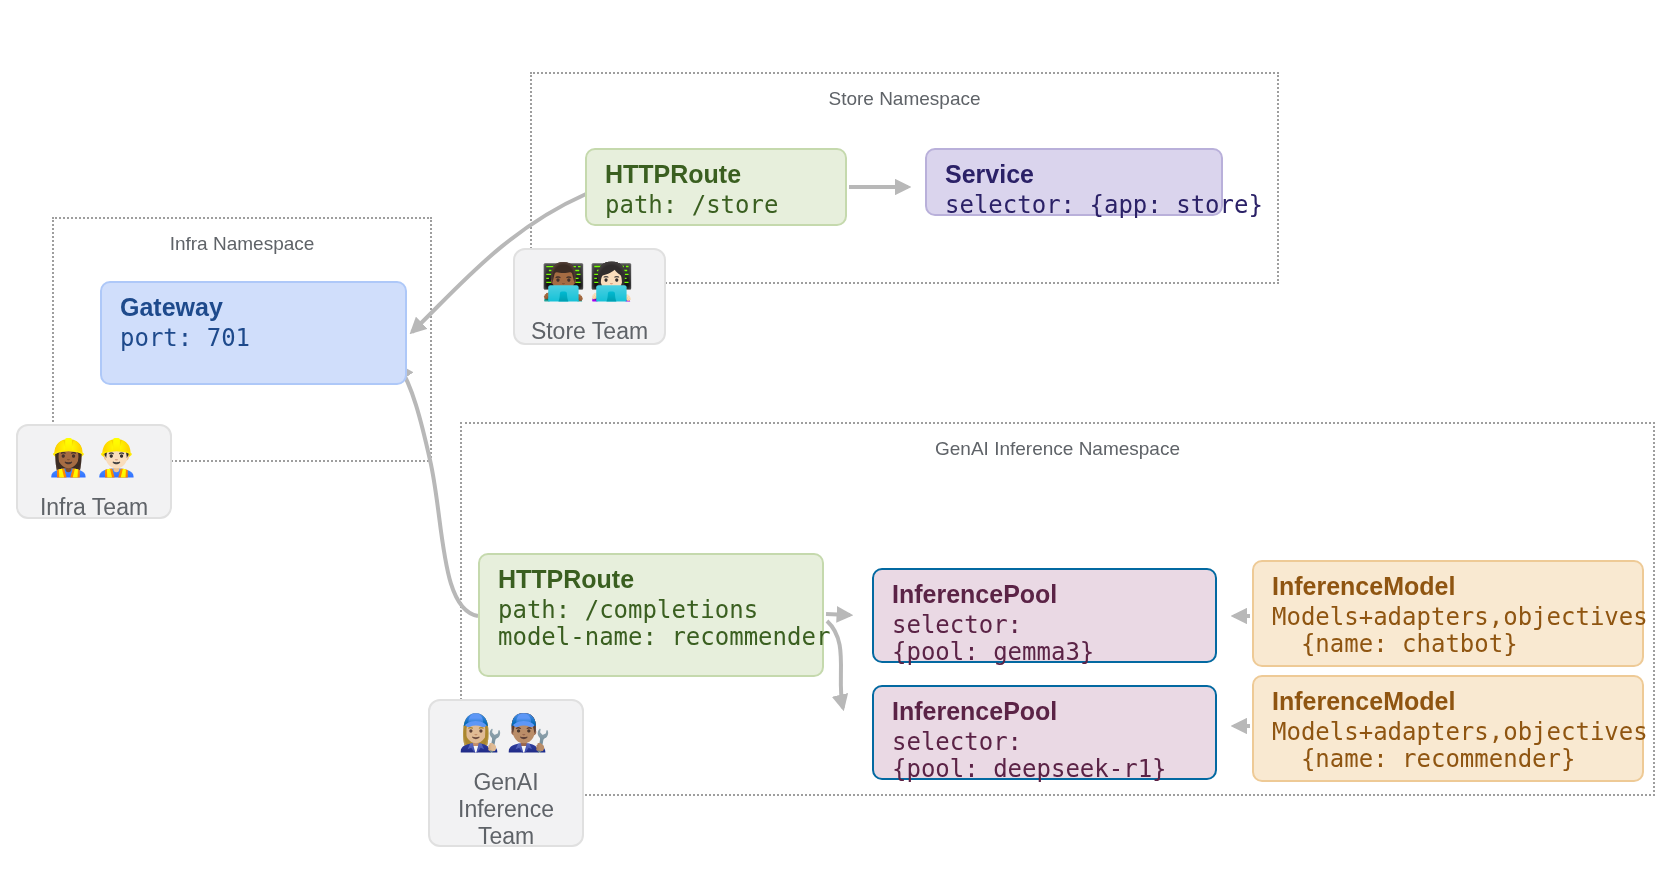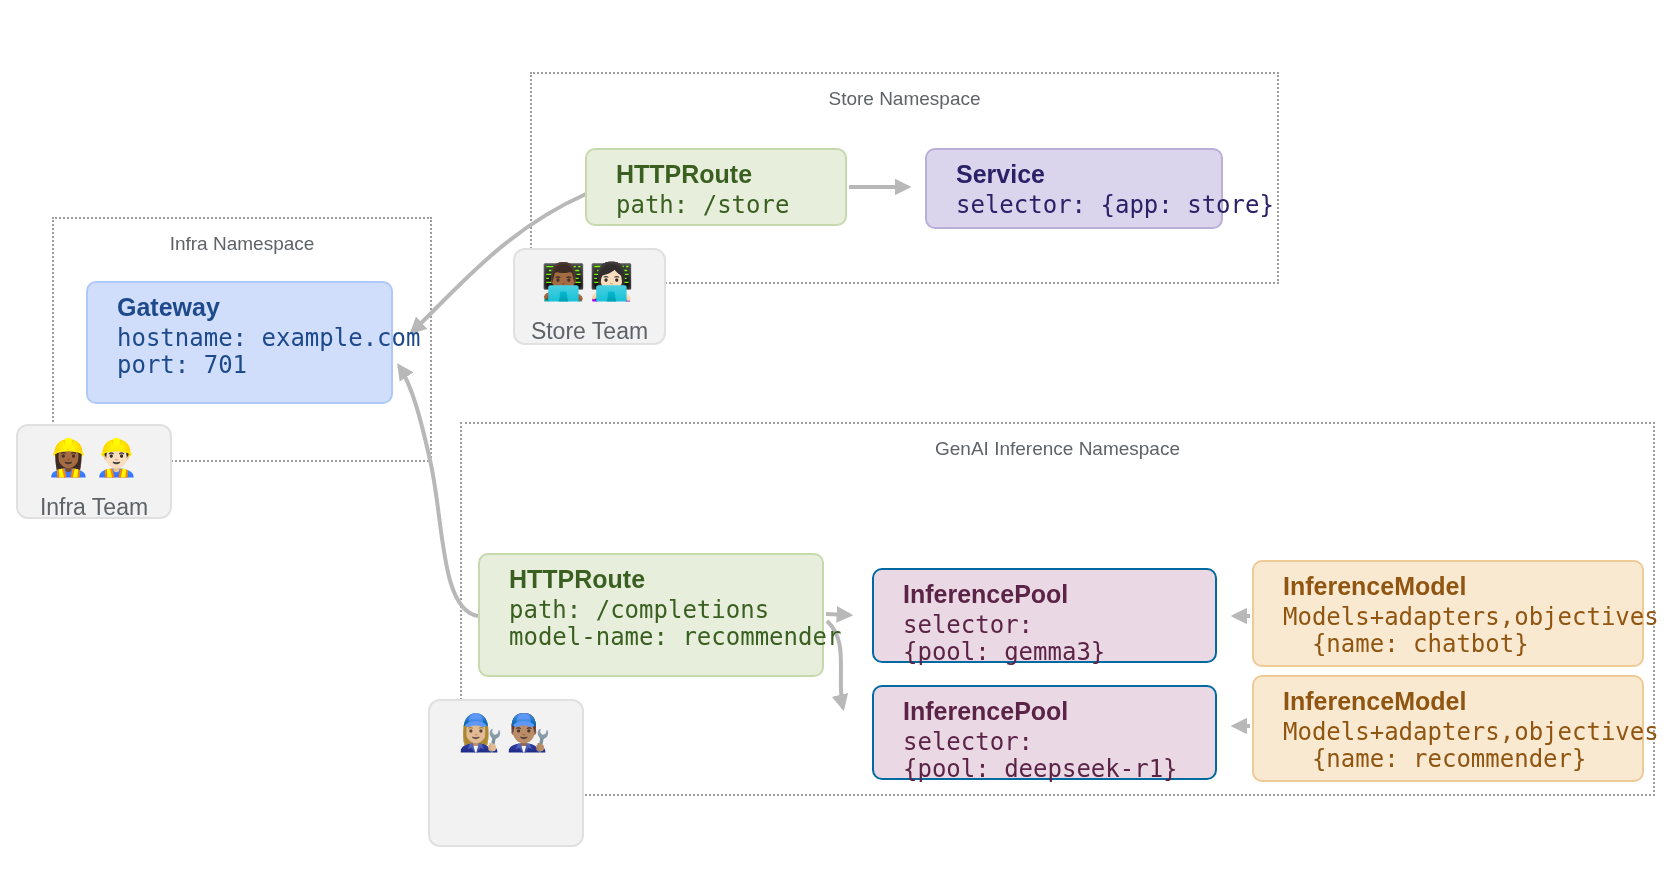--- a/index.html
+++ b/index.html
@@ -5,21 +5,21 @@
   html,body{margin:0;padding:0;background:#ffffff;}
   #canvas{position:relative;width:1674px;height:873px;background:#ffffff;overflow:hidden;
           font-family:"Liberation Sans",sans-serif;}
 
   
   .ns{position:absolute;border:2px dotted #9e9e9e;z-index:0;}
   .ns-title{position:absolute;left:0;right:0;top:14px;text-align:center;
             font-size:19px;color:#5f6368;z-index:0;}
 
   
-  .node{position:absolute;border-radius:10px;padding:10px 29px;box-sizing:border-box;z-index:2;}
+  .node{position:absolute;border-radius:10px;padding:10px 18px;box-sizing:border-box;z-index:2;}
   .node .title{font-size:25px;font-weight:700;margin-bottom:3px;}
   .node .line{font-family:"DejaVu Sans Mono","Liberation Mono",monospace;
               font-size:24px;line-height:27px;white-space:pre;}
   .green {background:#e7efdc;border:2px solid #c5d9ad;color:#3a5f20;}
   .purple{background:#dad4ed;border:2px solid #b9b0da;color:#2b2167;}
   .blue  {background:#d0defb;border:2px solid #aec8f8;color:#1e4a8c;}
   .pink  {background:#ead9e4;border:2px solid #0369a1;color:#5b2346;}
   .orange{background:#f9e9d1;border:2px solid #eeca96;color:#8f5511;}
 
   
@@ -63,28 +63,27 @@
     <path class="arrow" d="M 827,621 C 850,642 836,678 843,708" marker-end="url(#arr)"></path>
     <path class="arrow" d="M 1250,616 L 1234,616" marker-end="url(#arr)"></path>
     <path class="arrow" d="M 1250,726 L 1234,726" marker-end="url(#arr)"></path>
   </svg>
 
   <div class="node green" style="left:585px;top:148px;width:262px;height:78px;">
     <div class="title">HTTPRoute</div>
     <div class="line">path: /store</div>
   </div>
 
-  <div class="node purple" style="left:925px;top:148px;width:298px;height:81px;">
+  <div class="node purple" style="left:925px;top:148px;width:298px;height:68px;">
     <div class="title">Service</div>
     <div class="line">selector: {app: store}</div>
   </div>
 
-  <div class="node blue" style="left:86px;top:281px;width:307px;height:123px;">
+  <div class="node blue" style="left:100px;top:281px;width:307px;height:104px;">
     <div class="title">Gateway</div>
-    <div class="line">hostname: example.com</div>
     <div class="line">port: 701</div>
   </div>
 
   <div class="node green" style="left:478px;top:553px;width:346px;height:124px;">
     <div class="title">HTTPRoute</div>
     <div class="line">path: /completions</div>
     <div class="line">model-name: recommender</div>
   </div>
 
   <div class="node pink" style="left:872px;top:568px;width:345px;height:95px;">
@@ -116,15 +115,16 @@
     <div class="label">Store Team</div>
   </div>
 
   <div class="team" style="left:16px;top:424px;width:156px;height:95px;">
     <div class="icons"><span>👷🏾‍♀️</span><span>👷🏻‍♂️</span></div>
     <div class="label">Infra Team</div>
   </div>
 
   <div class="team" style="left:428px;top:699px;width:156px;height:148px;">
     <div class="icons"><span>👩🏼‍🔧</span><span>👨🏽‍🔧</span></div>
+    <div class="label" style="width:120px;">GenAI Inference Team</div>
   </div>
 
 </div>
 
 </body></html>

